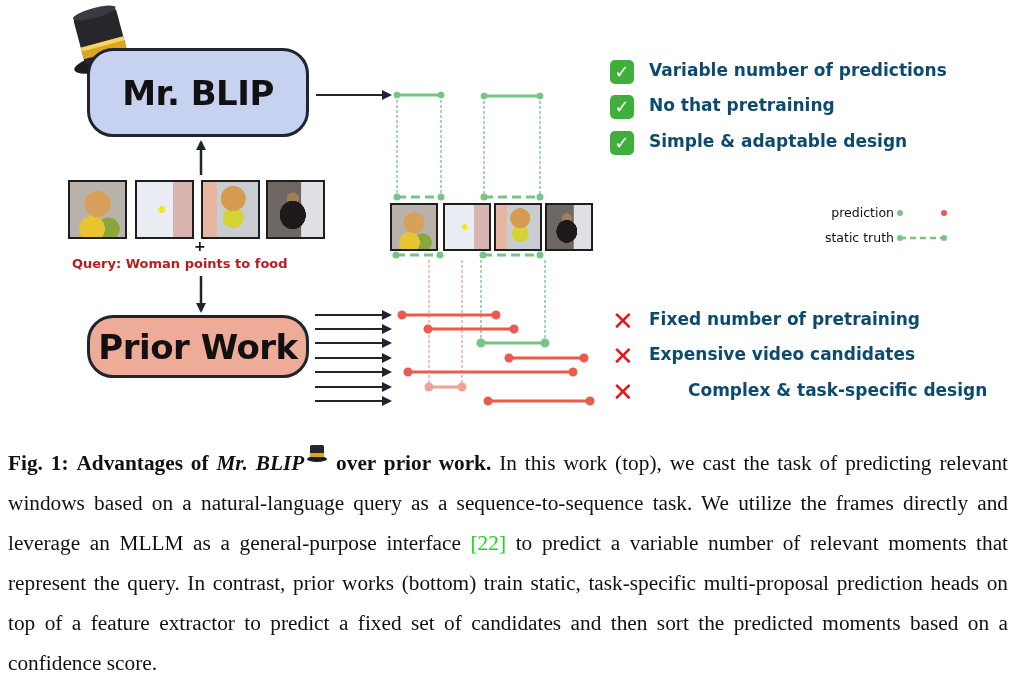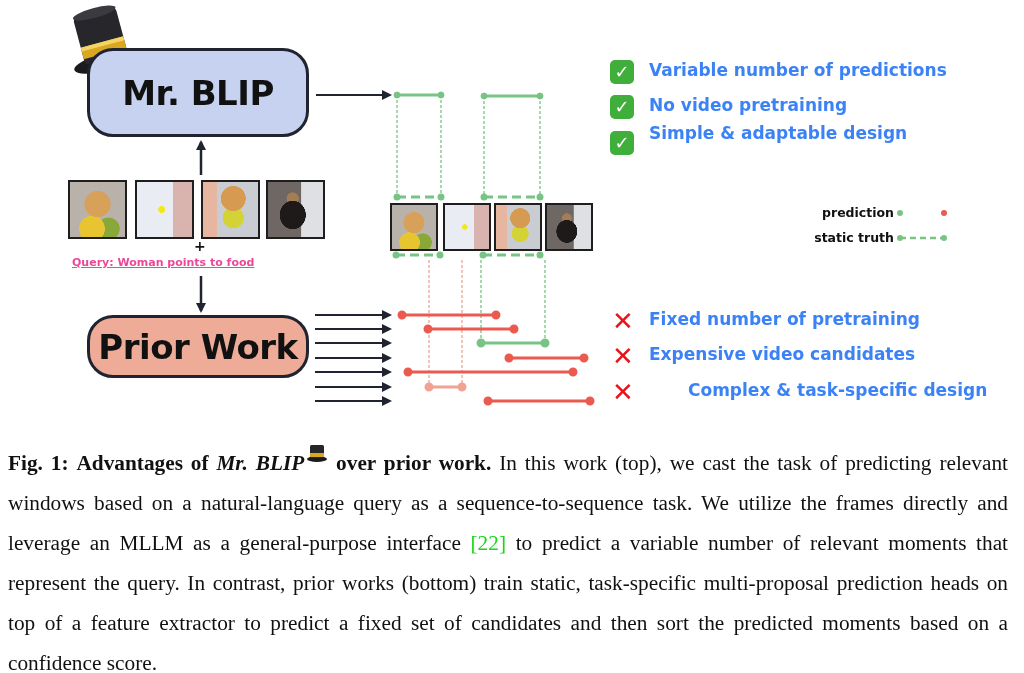--- a/index.html
+++ b/index.html
@@ -12,25 +12,25 @@
     box-sizing:border-box;
   }
   .box-mr { left:87px; top:48px; width:222px; height:89px; background:#c7d2f0; font-size:34px; letter-spacing:-0.5px; }
   .box-prior { left:87px; top:315px; width:222px; height:63px; background:#eeab98; font-size:34px; letter-spacing:-0.5px; }
   .frame { position:absolute; width:56px; height:56px; border:2px solid #1e1e1e; box-sizing:border-box; overflow:hidden; }
   .frame .inner { width:100%; height:100%; }
   .f1 { background: radial-gradient(circle at 50% 40%, #d7a15a 0 30%, transparent 31%), radial-gradient(circle at 40% 85%, #e8c530 0 22%, transparent 23%), radial-gradient(circle at 70% 85%, #8aa83a 0 18%, transparent 19%), #b9b2aa; }
   .f2 { background: radial-gradient(circle at 45% 50%, #f0e820 0 8%, transparent 9%), linear-gradient(90deg, #e9edf3 0 65%, #d9b3ad 66% 100%); }
   .f3 { background: radial-gradient(circle at 55% 30%, #d69a50 0 25%, transparent 26%), radial-gradient(circle at 55% 65%, #d4d336 0 22%, transparent 23%), linear-gradient(90deg, #e7b6a0 0 25%, #c9ccd0 26%); }
   .f4 { background: radial-gradient(ellipse at 45% 60%, #1e1a1a 0 30%, transparent 31%), radial-gradient(circle at 45% 30%, #a27d55 0 12%, transparent 13%), linear-gradient(90deg, #6e6763 0 60%, #dfe0e4 61%); }
-  .feat { position:absolute; font-family:"DejaVu Sans", sans-serif; font-weight:bold; font-size:17px; color:#3b82f6; white-space:nowrap;text-align:center; }
+  .feat { position:absolute; font-family:"DejaVu Sans", sans-serif; font-weight:bold; font-size:17px; color:#0c4a6e; white-space:nowrap;text-align:center; }
   .check { position:absolute; width:24px; height:24px; background:#3fae3a; border-radius:5px; color:#fff; font-weight:bold; font-size:18px; line-height:24px; text-align:center; }
   .cross { position:absolute; font-size:26px; color:#e8141b; font-weight:bold; line-height:24px; }
-  .legend-label { position:absolute; font-family:"DejaVu Sans", sans-serif; font-weight:bold; font-size:12.5px; color:#111; text-align:right; white-space:nowrap; }
-  .query { position:absolute; left:72px; top:256px; font-family:"DejaVu Sans", sans-serif; font-weight:bold; font-size:11px; color:#ec4899; white-space:nowrap;text-decoration:underline; }
+  .legend-label { position:absolute; font-family:"DejaVu Sans", sans-serif; font-weight:normal; font-size:12.5px; color:#111; text-align:right; white-space:nowrap; }
+  .query { position:absolute; left:72px; top:256px; font-family:"DejaVu Sans", sans-serif; font-weight:bold; font-size:13px; color:#b91c1c; white-space:nowrap; }
   .plus { position:absolute; left:194px; top:238px; font-size:14px; font-weight:bold; color:#111; }
   .caption {
     position:absolute; left:8px; top:443px; width:1000px;
     font-family:Liberation Serif, serif; font-size:21.3px; line-height:40px; color:#111;
     text-align:justify; text-align-last:left;
   }
   .caption .bold { font-weight:bold; }
   .caption .ital { font-style:italic; font-weight:bold; }
   .caption .cite { color:#19d719; }
   .hat-small { display:inline-block; vertical-align:top; margin-left:2px; }
@@ -203,23 +203,23 @@
 <div class="frame" style="left:494px;top:203px;width:48px;height:48px">
     <div class="inner f3"></div>
   </div>
 <div class="frame" style="left:545px;top:203px;width:48px;height:48px">
     <div class="inner f4"></div>
   </div>
 
 <div class="check" style="left:610px;top:60px">✓</div>
 <div class="feat" style="left:649px;top:60px">Variable number of predictions</div>
 <div class="check" style="left:610px;top:95px">✓</div>
-<div class="feat" style="left:649px;top:95px">No video pretraining</div>
+<div class="feat" style="left:649px;top:95px">No that pretraining</div>
 <div class="check" style="left:610px;top:131px">✓</div>
-<div class="feat" style="left:649px;top:123px">Simple &amp; adaptable design</div>
+<div class="feat" style="left:649px;top:131px">Simple &amp; adaptable design</div>
 
 <div class="legend-label" style="right:130px;top:205px">prediction</div>
 <div class="legend-label" style="right:130px;top:230px">static truth</div>
 
 <div class="cross" style="left:612px;top:309px">✕</div>
 <div class="feat" style="left:649px;top:309px">Fixed number of pretraining</div>
 <div class="cross" style="left:612px;top:344px">✕</div>
 <div class="feat" style="left:649px;top:344px">Expensive video candidates</div>
 <div class="cross" style="left:612px;top:380px">✕</div>
 <div class="feat" style="left:688px;top:380px">Complex &amp; task-specific design</div>

